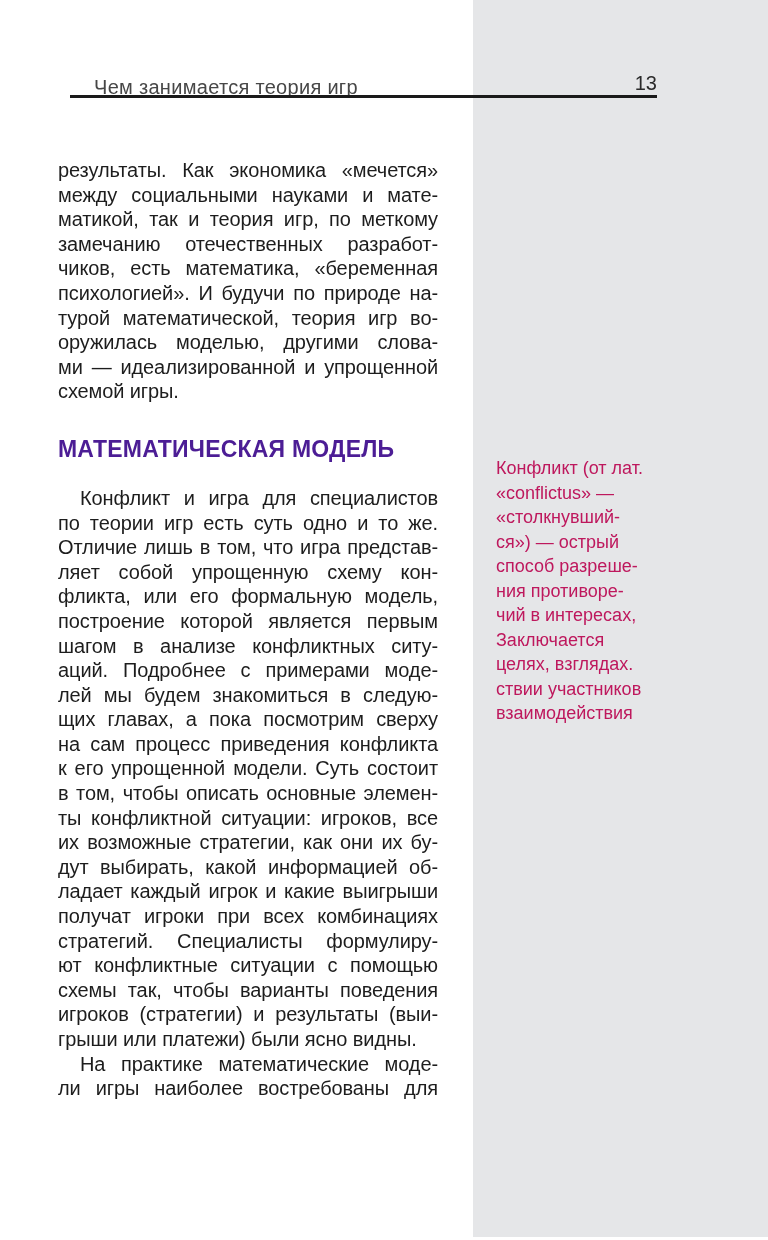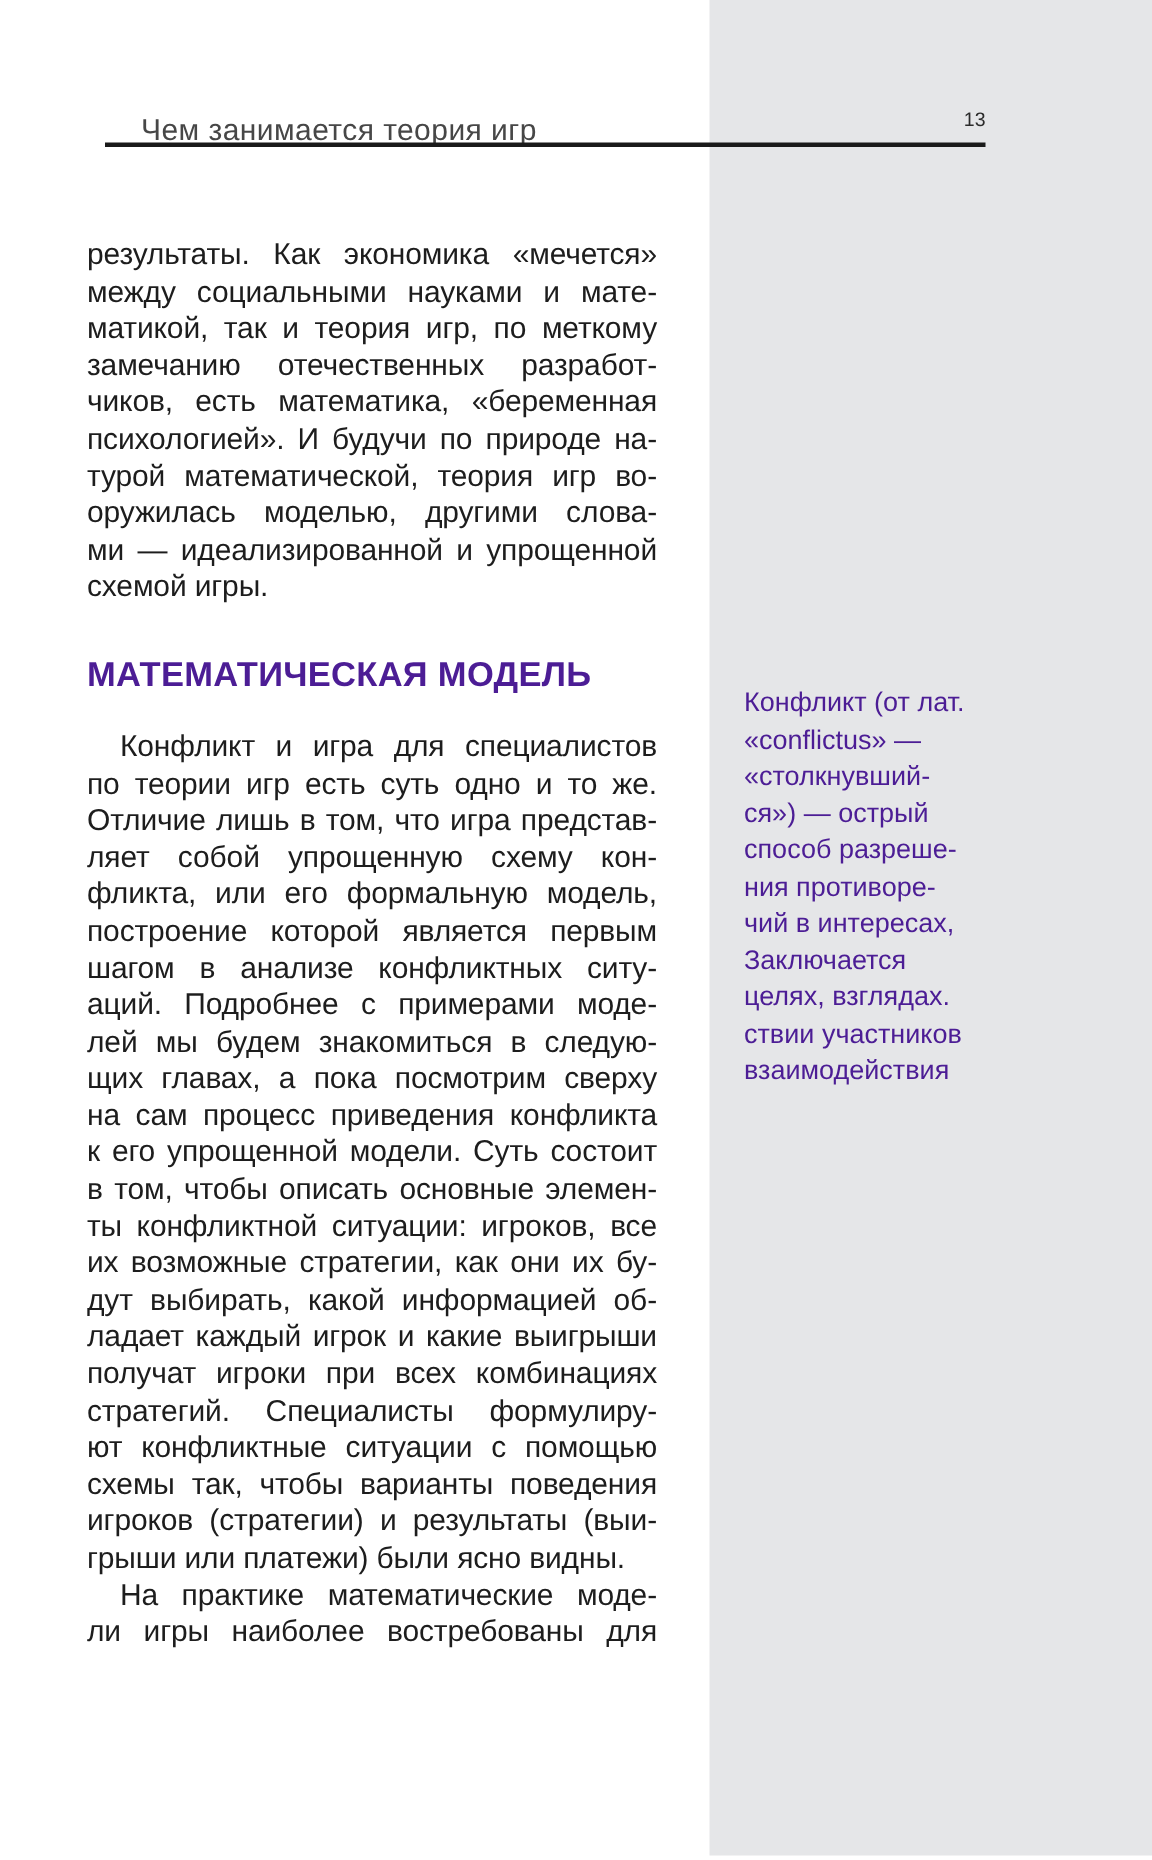--- a/index.html
+++ b/index.html
@@ -28,21 +28,21 @@
     font-size: 20px;
     letter-spacing: 0.3px;
     color: #474747;
     margin-left: 24px;
   }
   .page-number {
     position: absolute;
     left: 470px; top: 72px;
     width: 187px;
     text-align: right;
-    font-size: 13px;
+    font-size: 20px;
     color: #2b2b2b;
   }
   .header-rule {
     position: absolute;
     left: 70px; top: 95px;
     width: 587px; height: 3px;
     background: #1a1a1a;
   }
   
   .main-col {
@@ -72,21 +72,21 @@
     letter-spacing: 0.2px;
     color: #4c1d95;
   }
   
   .margin-note {
     position: absolute;
     left: 496px; top: 456px;
     width: 178px;
     font-size: 18px;
     line-height: 24.5px;
-    color: #4c1d95;
+    color: #be185d;
   }
   .margin-note .line { text-align: left; }
 </style>
 </head>
 <body>
 
 <div class="page">
 
   <div class="sidebar-bg"></div>
 

